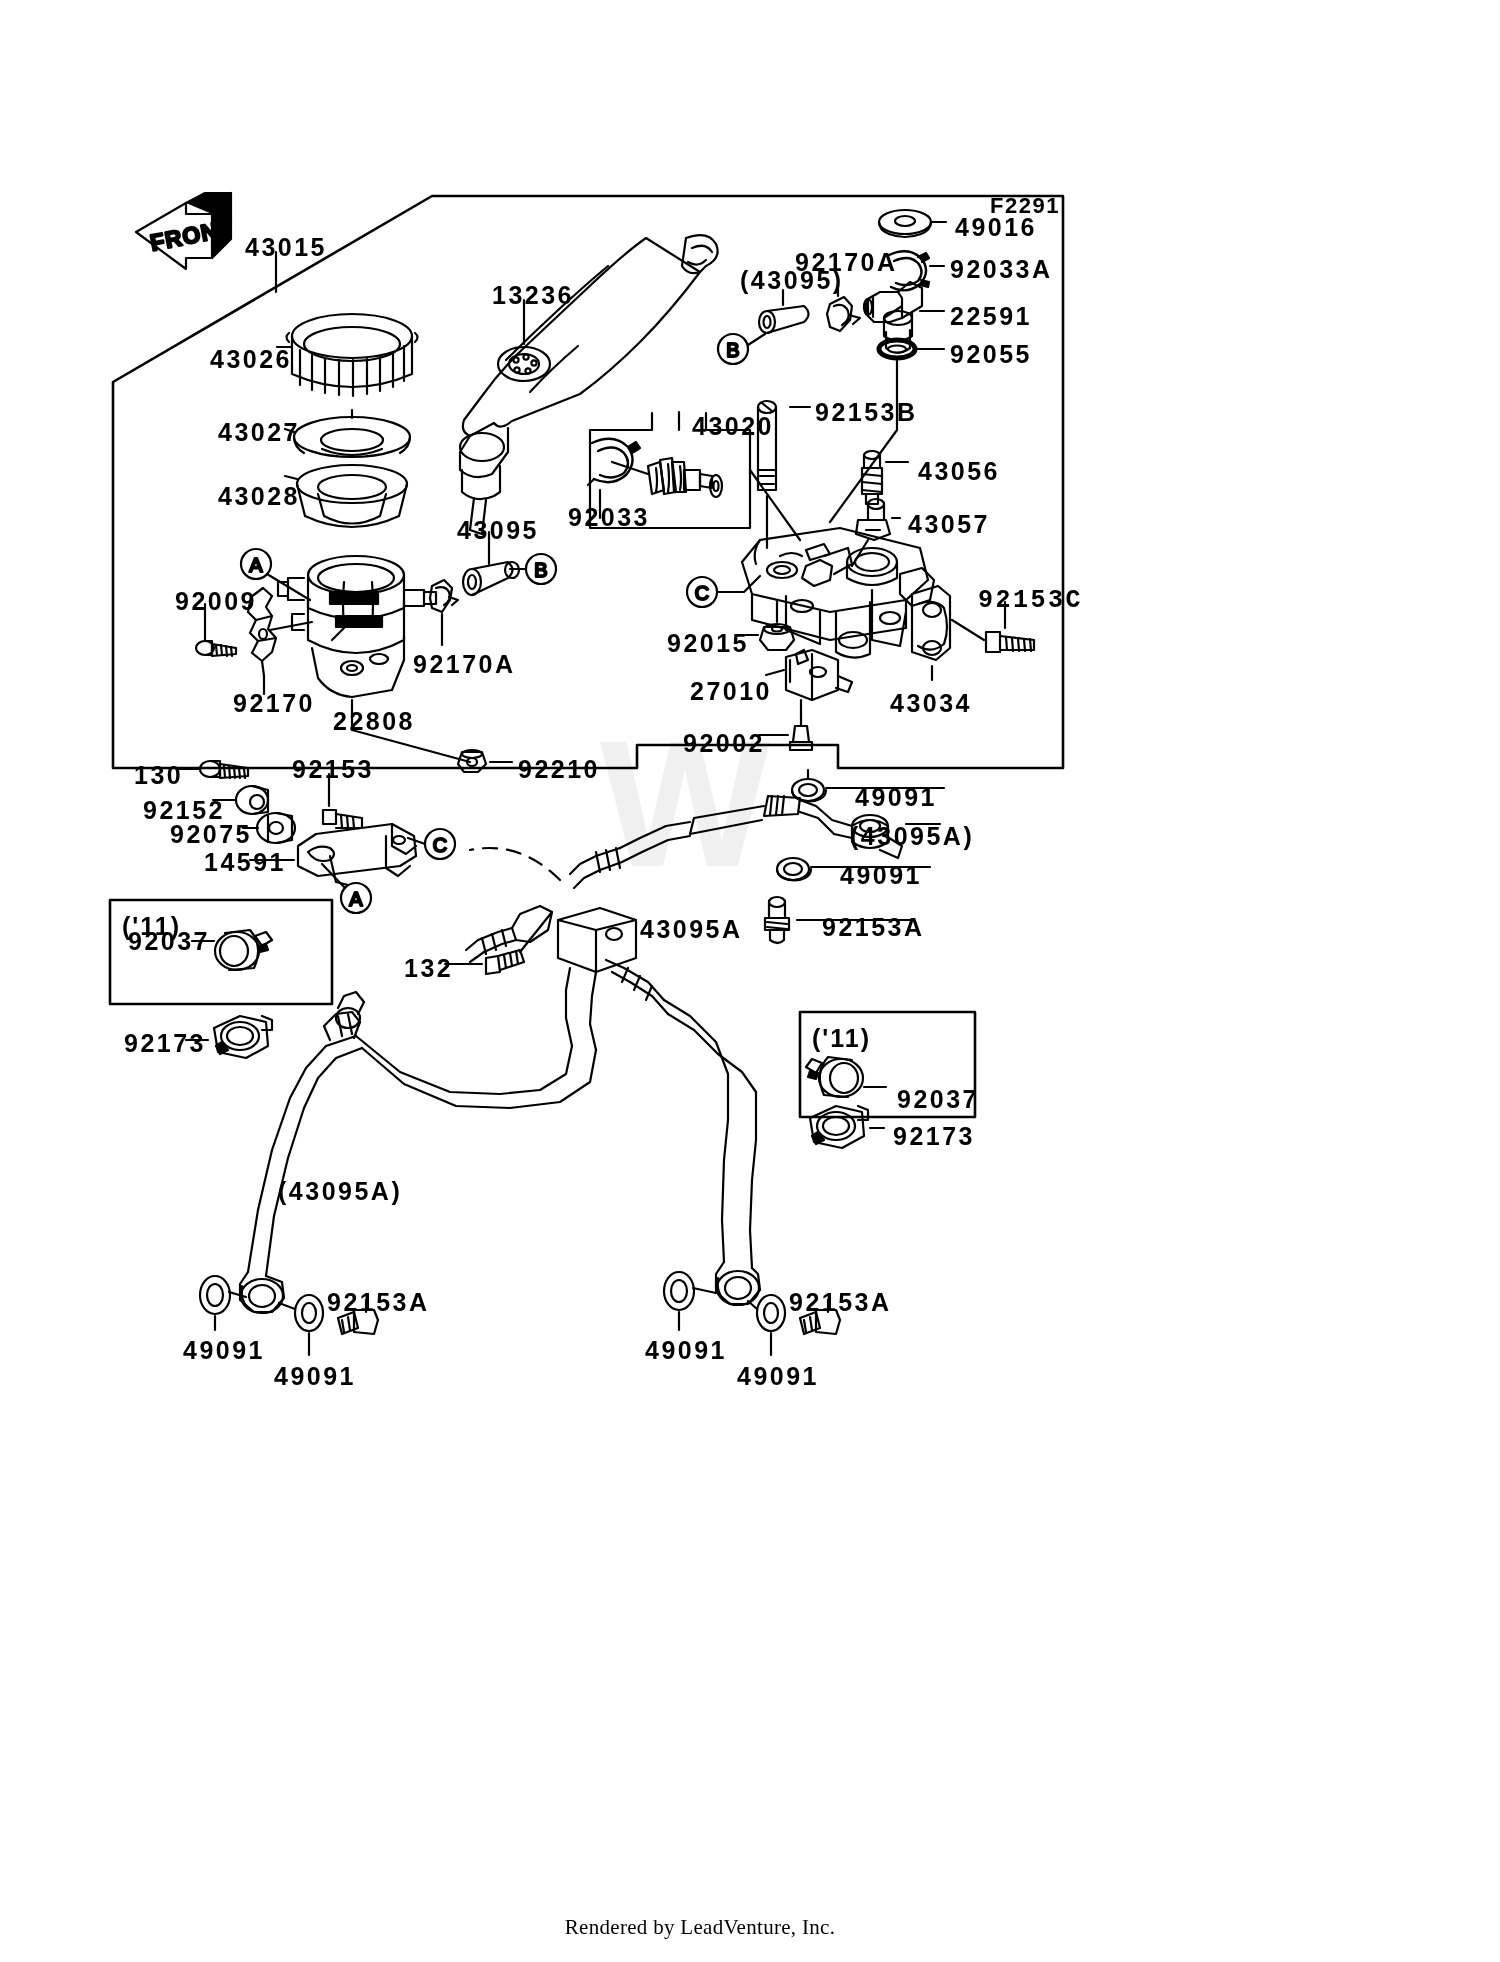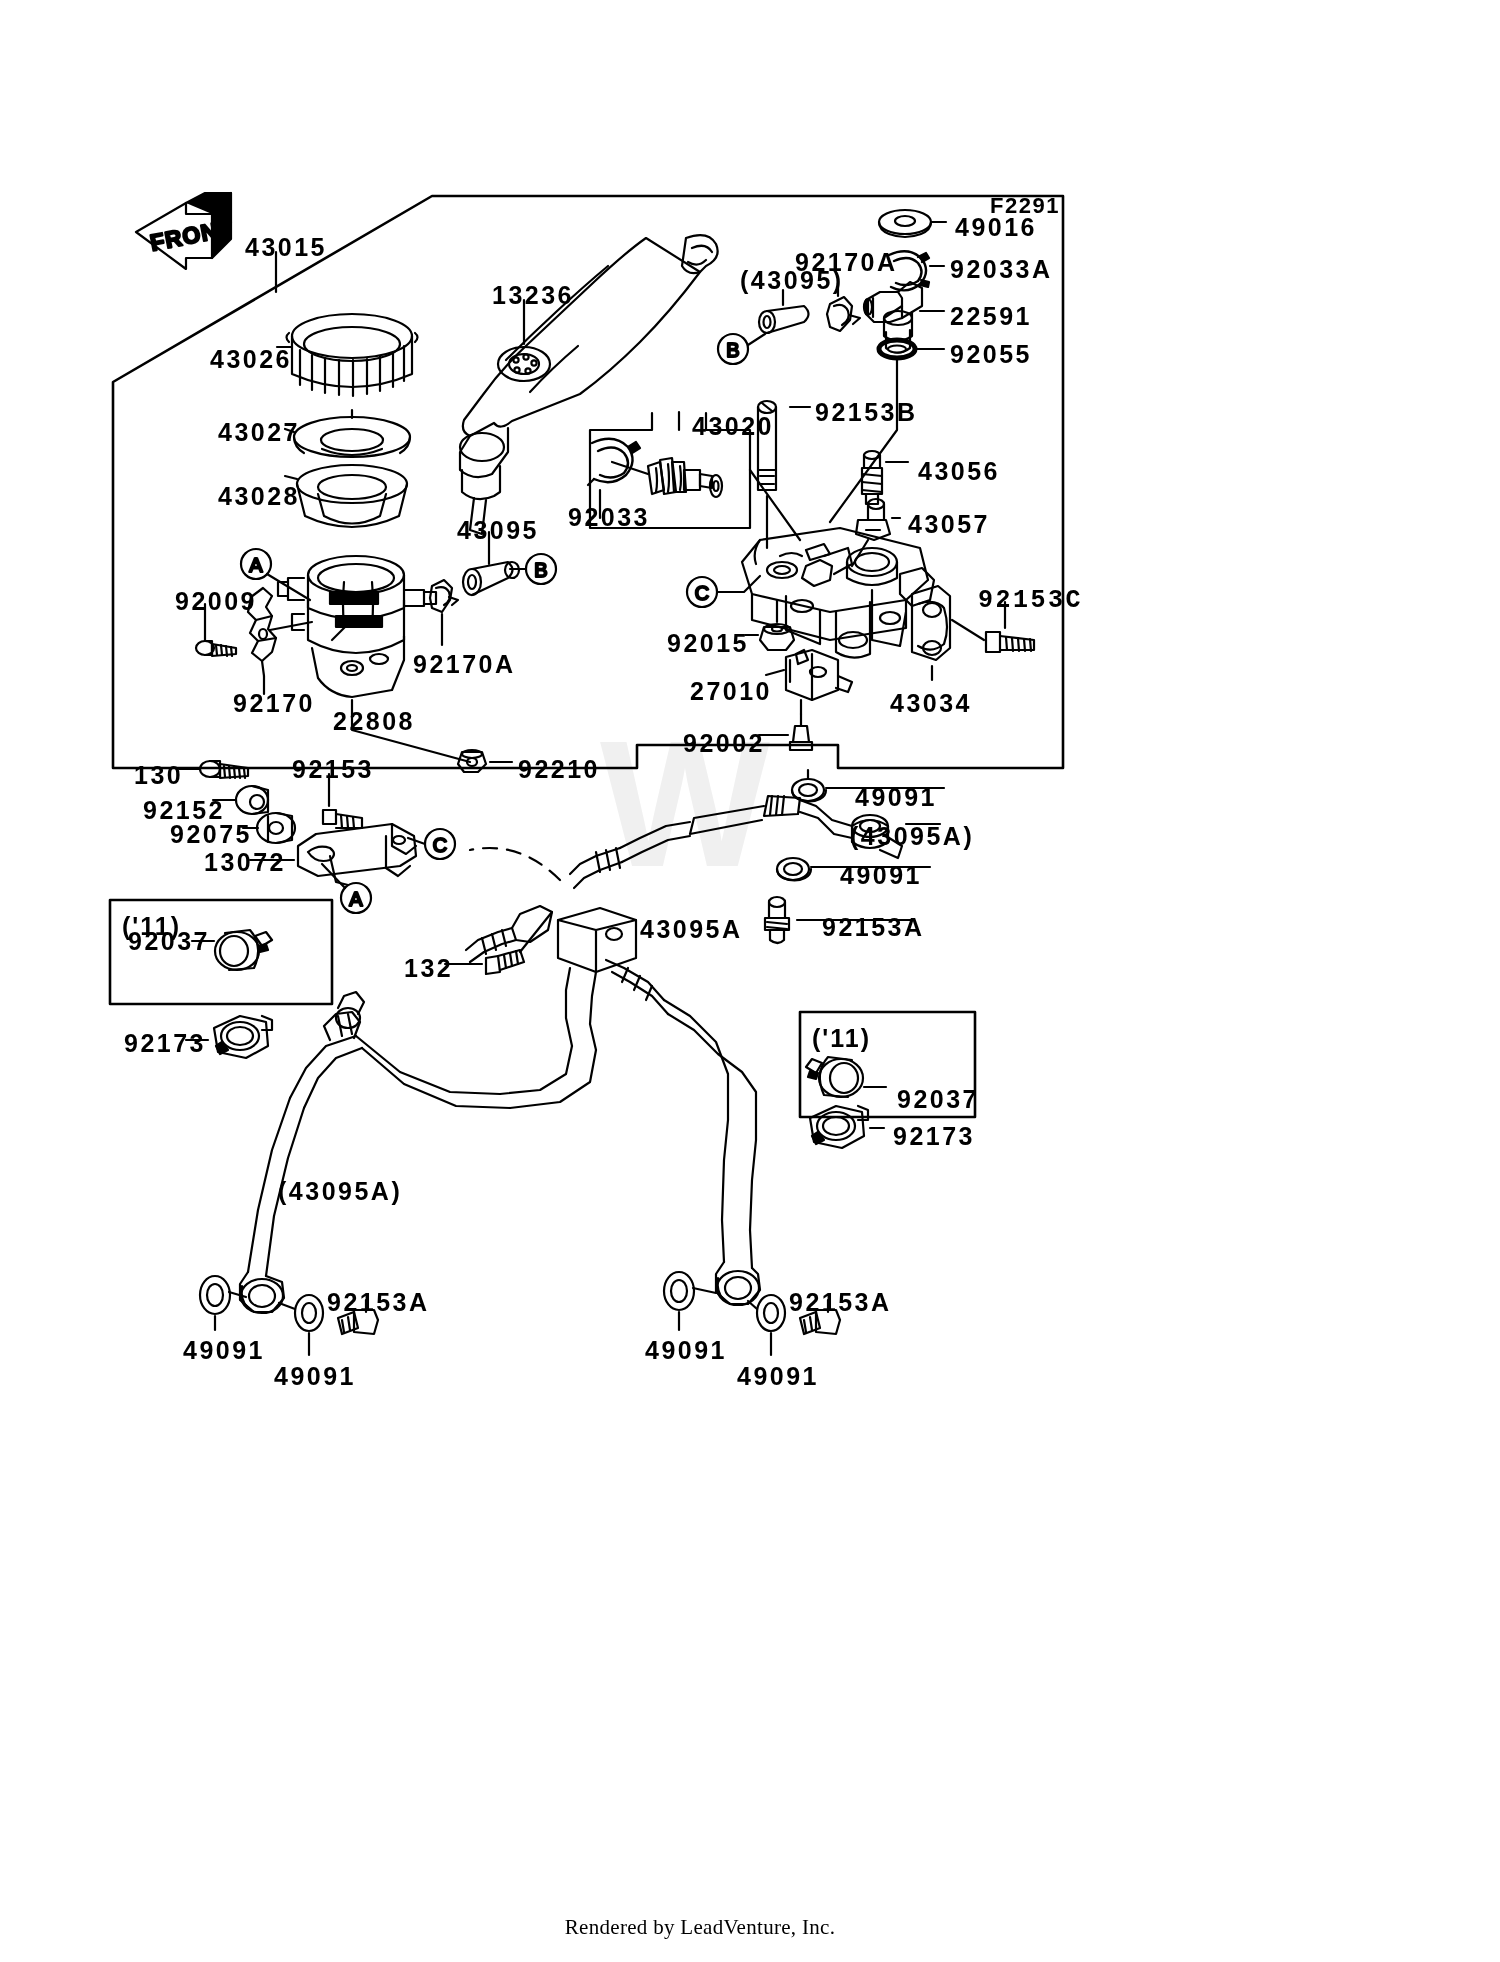--- a/index.html
+++ b/index.html
@@ -584,21 +584,21 @@
   <div class="lbl" style="left:950px;top:304px;">22591</div>
   <div class="lbl" style="left:950px;top:342px;">92055</div>
   <div class="lbl" style="left:918px;top:459px;">43056</div>
   <div class="lbl" style="left:908px;top:512px;">43057</div>
   <div class="lbl" style="left:978px;top:588px;font-family:Liberation Mono, monospace;">92153C</div>
   <div class="lbl" style="left:890px;top:691px;">43034</div>
   <div class="lbl" style="left:518px;top:757px;">92210</div>
   <div class="lbl" style="left:134px;top:763px;">130</div>
   <div class="lbl" style="left:143px;top:798px;">92152</div>
   <div class="lbl" style="left:170px;top:822px;">92075</div>
-  <div class="lbl" style="left:204px;top:850px;">13072</div>
+  <div class="lbl" style="left:204px;top:850px;">14591</div>
   <div class="lbl" style="left:292px;top:757px;">92153</div>
   <div class="lbl" style="left:855px;top:785px;">49091</div>
   <div class="lbl" style="left:850px;top:824px;">(43095A)</div>
   <div class="lbl" style="left:840px;top:863px;">49091</div>
   <div class="lbl" style="left:822px;top:915px;">92153A</div>
   <div class="lbl" style="left:640px;top:917px;">43095A</div>
   <div class="lbl" style="left:404px;top:956px;">132</div>
   <div class="lbl" style="left:128px;top:929px;">92037</div>
   <div class="lbl" style="left:124px;top:1031px;">92173</div>
   <div class="lbl" style="left:278px;top:1179px;">(43095A)</div>

